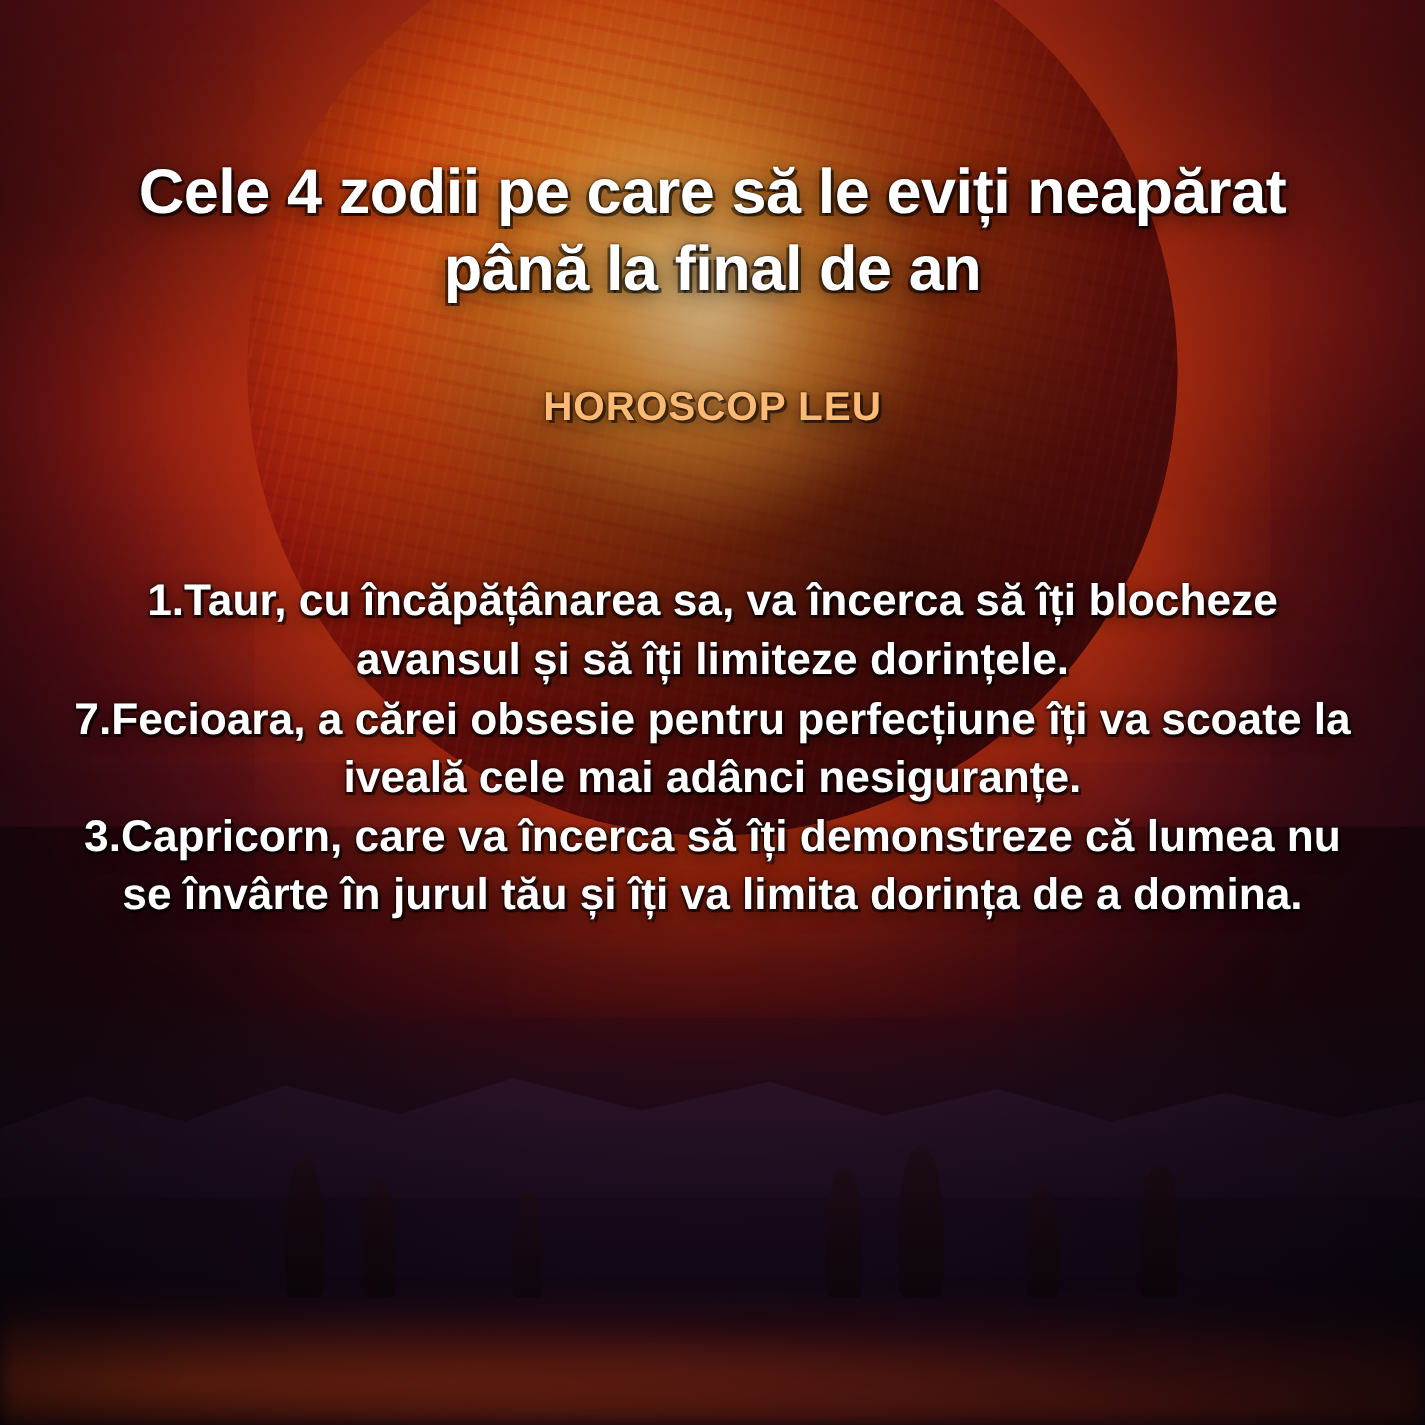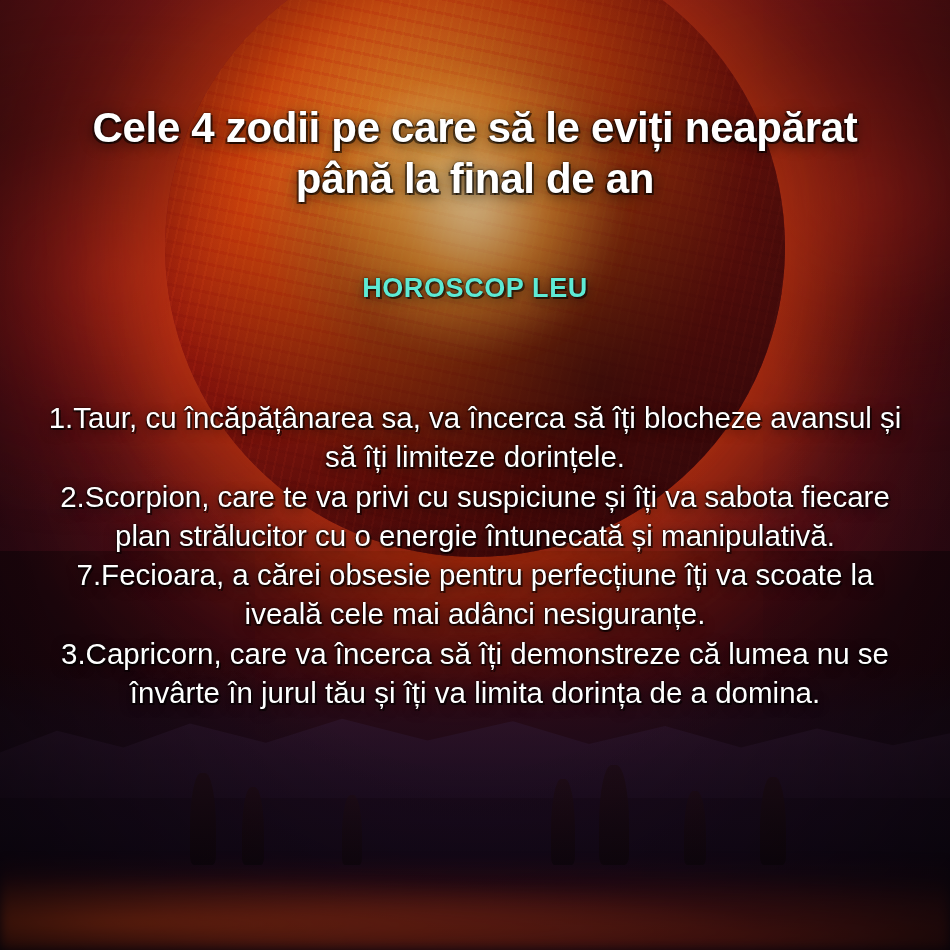--- a/index.html
+++ b/index.html
@@ -169,36 +169,36 @@
     color: #ffffff;
     letter-spacing: -0.3px;
     max-width: 800px;
     text-shadow:
       0 0 2px rgba(0,0,0,.85),
       2px 2px 0 rgba(0,0,0,.55),
       -2px 2px 0 rgba(0,0,0,.45),
       0 3px 14px rgba(0,0,0,.65);
   }
   .subhead {
-    margin-top: 40px;
+    margin-top: 23px;
     font-size: 27px;
     font-weight: 700;
     letter-spacing: 0.6px;
-    color: #5eead4;
+    color: #fdba74;
     text-shadow:
       0 0 2px rgba(0,0,0,.85),
       2px 2px 0 rgba(0,0,0,.5),
       0 3px 12px rgba(0,0,0,.6);
   }
   .body-list {
     margin-top: 72px;
     width: 862px;
     max-width: 100%;
     font-size: 29.5px;
-    font-weight: 400;
+    font-weight: 700;
     line-height: 1.33;
     color: #ffffff;
     text-shadow:
       0 0 2px rgba(0,0,0,.9),
       2px 2px 0 rgba(0,0,0,.55),
       -1px 2px 0 rgba(0,0,0,.4),
       0 3px 12px rgba(0,0,0,.6);
     text-align: center;
   }
   .body-list p { margin: 0; }
@@ -227,19 +227,18 @@
     <div class="fig f6"></div>
     <div class="fig f7"></div>
   </div>
   <div class="vignette"></div>
 
   <div class="content">
     <h1 class="headline">Cele 4 zodii pe care să le eviți neapărat până la final de an</h1>
     <h2 class="subhead">HOROSCOP LEU</h2>
     <div class="body-list">
       <p>1.Taur, cu încăpățânarea sa, va încerca să îți blocheze avansul și să îți limiteze dorințele.</p>
-      <p>2.Scorpion, care te va privi cu suspiciune și îți va sabota fiecare plan strălucitor cu o energie întunecată și manipulativă.</p>
       <p>7.Fecioara, a cărei obsesie pentru perfecțiune îți va scoate la iveală cele mai adânci nesiguranțe.</p>
       <p>3.Capricorn, care va încerca să îți demonstreze că lumea nu se învârte în jurul tău și îți va limita dorința de a domina.</p>
     </div>
   </div>
 
 </div>
 
 </body></html>

